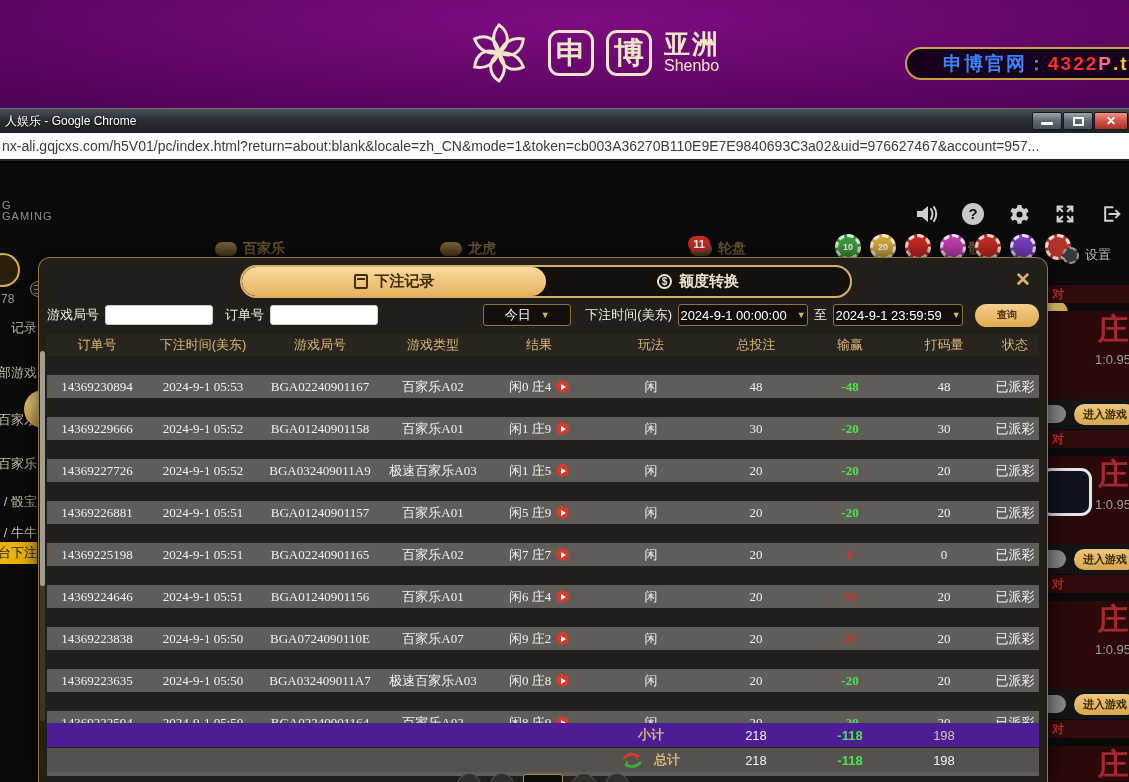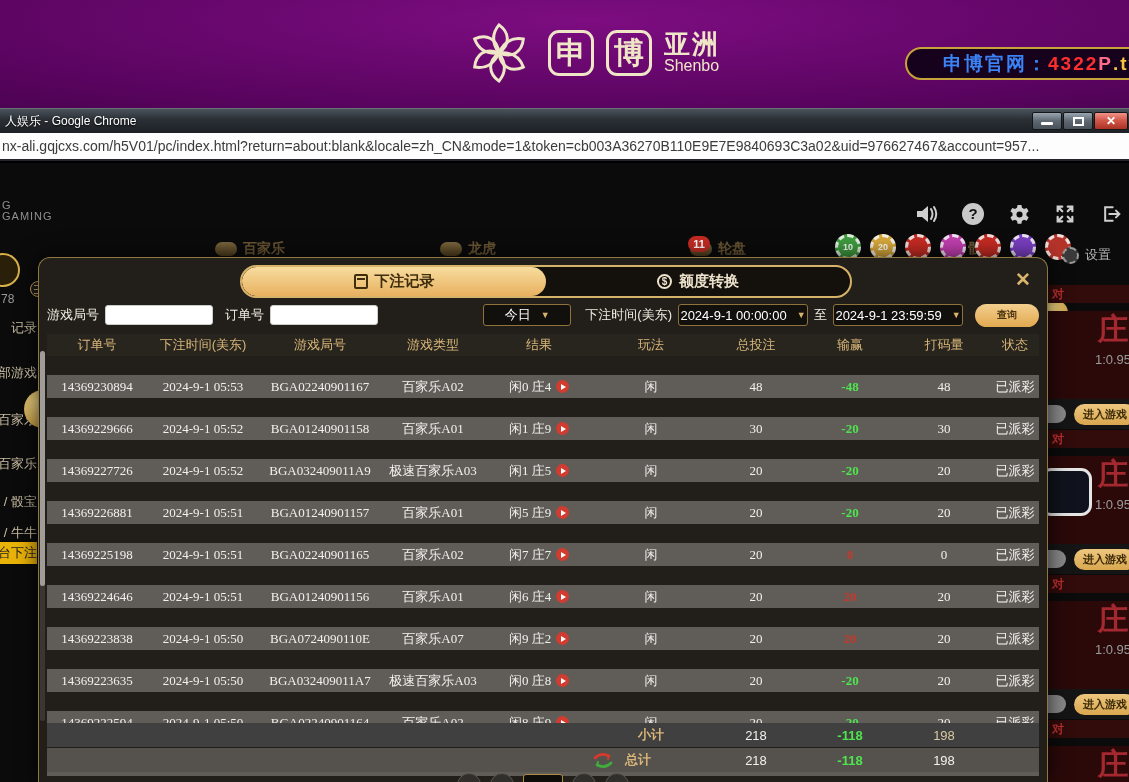--- a/index.html
+++ b/index.html
@@ -131,25 +131,25 @@
   .win-green{color:#4ee44e;font-weight:bold;}
   .win-red{color:#c4392c;font-weight:bold;}
   .res-cell{display:flex;align-items:center;justify-content:center;gap:5px;}
   .play-ico{width:13px;height:13px;border-radius:50%;background:#d23b2f;position:relative;flex:0 0 auto;cursor:pointer;}
   .play-ico:before{content:"";position:absolute;left:5px;top:3.5px;border-left:5px solid #fff;
     border-top:3px solid transparent;border-bottom:3px solid transparent;}
   .scroll-track{position:absolute;left:1px;top:93px;width:5px;height:370px;background:#3a3733;border-radius:3px;}
   .scroll-thumb{position:absolute;left:0;top:0;width:5px;height:235px;background:#a09d99;border-radius:3px;}
 
   .sum-row{position:absolute;left:8px;right:8px;height:24px;font-size:13px;color:#f2f0ed;}
-  .subtotal{top:465px;background:#404040;}
+  .subtotal{top:465px;background:#4c1d95;}
   .totalrow{top:490px;background:#55524d;}
   .sum-label{color:#d9b678;font-weight:bold;}
   .sum-roll{color:#d6c9a1;}
-  .tot-cell{display:flex;align-items:center;gap:12px;}
+  .tot-cell{display:flex;align-items:center;justify-content:center;gap:12px;}
 
   .pager{position:absolute;left:50%;top:515px;transform:translateX(-50%);display:flex;gap:9px;align-items:center;}
   .pg-circle{width:24px;height:24px;border-radius:50%;background:#312f2c;border:1px solid #5a5throw7;border:1px solid #5a574f;
     color:#bdbdbd;font-size:11px;text-align:center;line-height:22px;cursor:pointer;}
   .pg-box{width:40px;height:22px;background:#0f0d0a;border:1px solid #b08d46;border-radius:3px;}
 </style>
 </head>
 <body>
 
 <div class="site-header">

